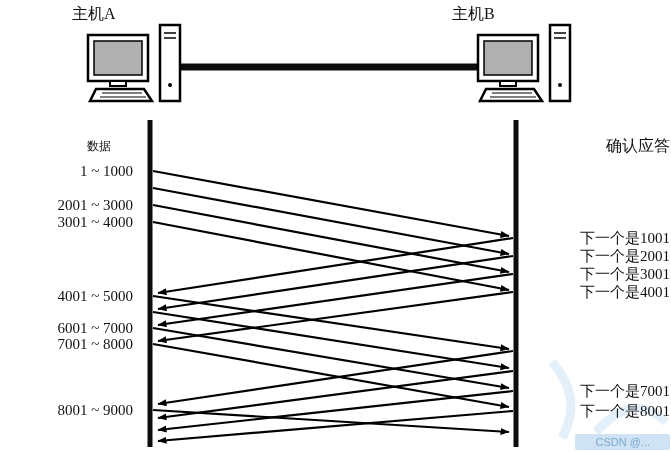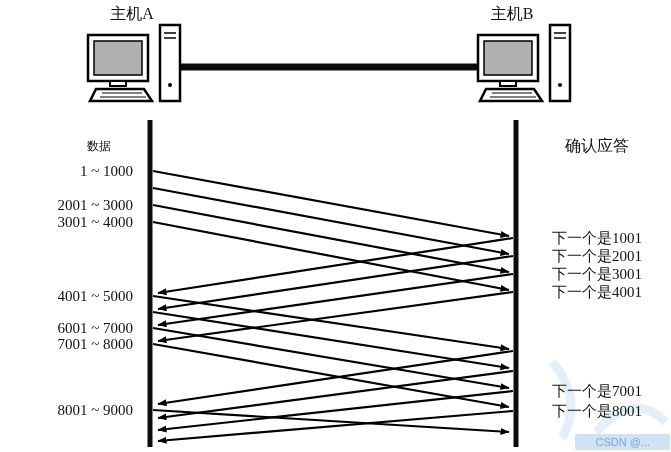--- a/index.html
+++ b/index.html
@@ -6,27 +6,27 @@
   .canvas{
     position:relative;
     width:671px;height:452px;
     background:#ffffff;
     overflow:hidden;
     font-family:"Liberation Serif","DejaVu Serif",serif;
     color:#111;
   }
   .layer{position:absolute;left:0;top:0;}
   .host-label{
-    position:absolute;top:5px;width:120px;text-align:center;
+    position:absolute;top:5px;width:120px;
     font-size:16px;line-height:18px;
   }
   .lbl{position:absolute;font-size:15px;line-height:18px;white-space:nowrap;}
   .left-lbl{left:0;width:141px;text-align:right;padding-right:8px;box-sizing:border-box;}
   .left-header{padding-right:30px;font-size:12px;}
-  .right-lbl{left:524px;width:146px;text-align:center;}
+  .right-lbl{left:524px;width:146px;text-align:right;}
   .right-header{font-size:16px;}
   .arrow{stroke:#000;stroke-width:2.2;fill:none;}
   .timeline{stroke:#0c0c0c;stroke-width:5;}
   .cable{stroke:#0c0c0c;stroke-width:7;}
   .wm-swirl{stroke:#cde4f4;fill:none;}
   .watermark{
     position:absolute;right:1px;bottom:2px;
     background:#cfe3f4;color:#7aa9cf;
     font-family:"Liberation Sans","DejaVu Sans",sans-serif;
     font-size:11px;line-height:14px;padding:1px 20px;border-radius:2px;

